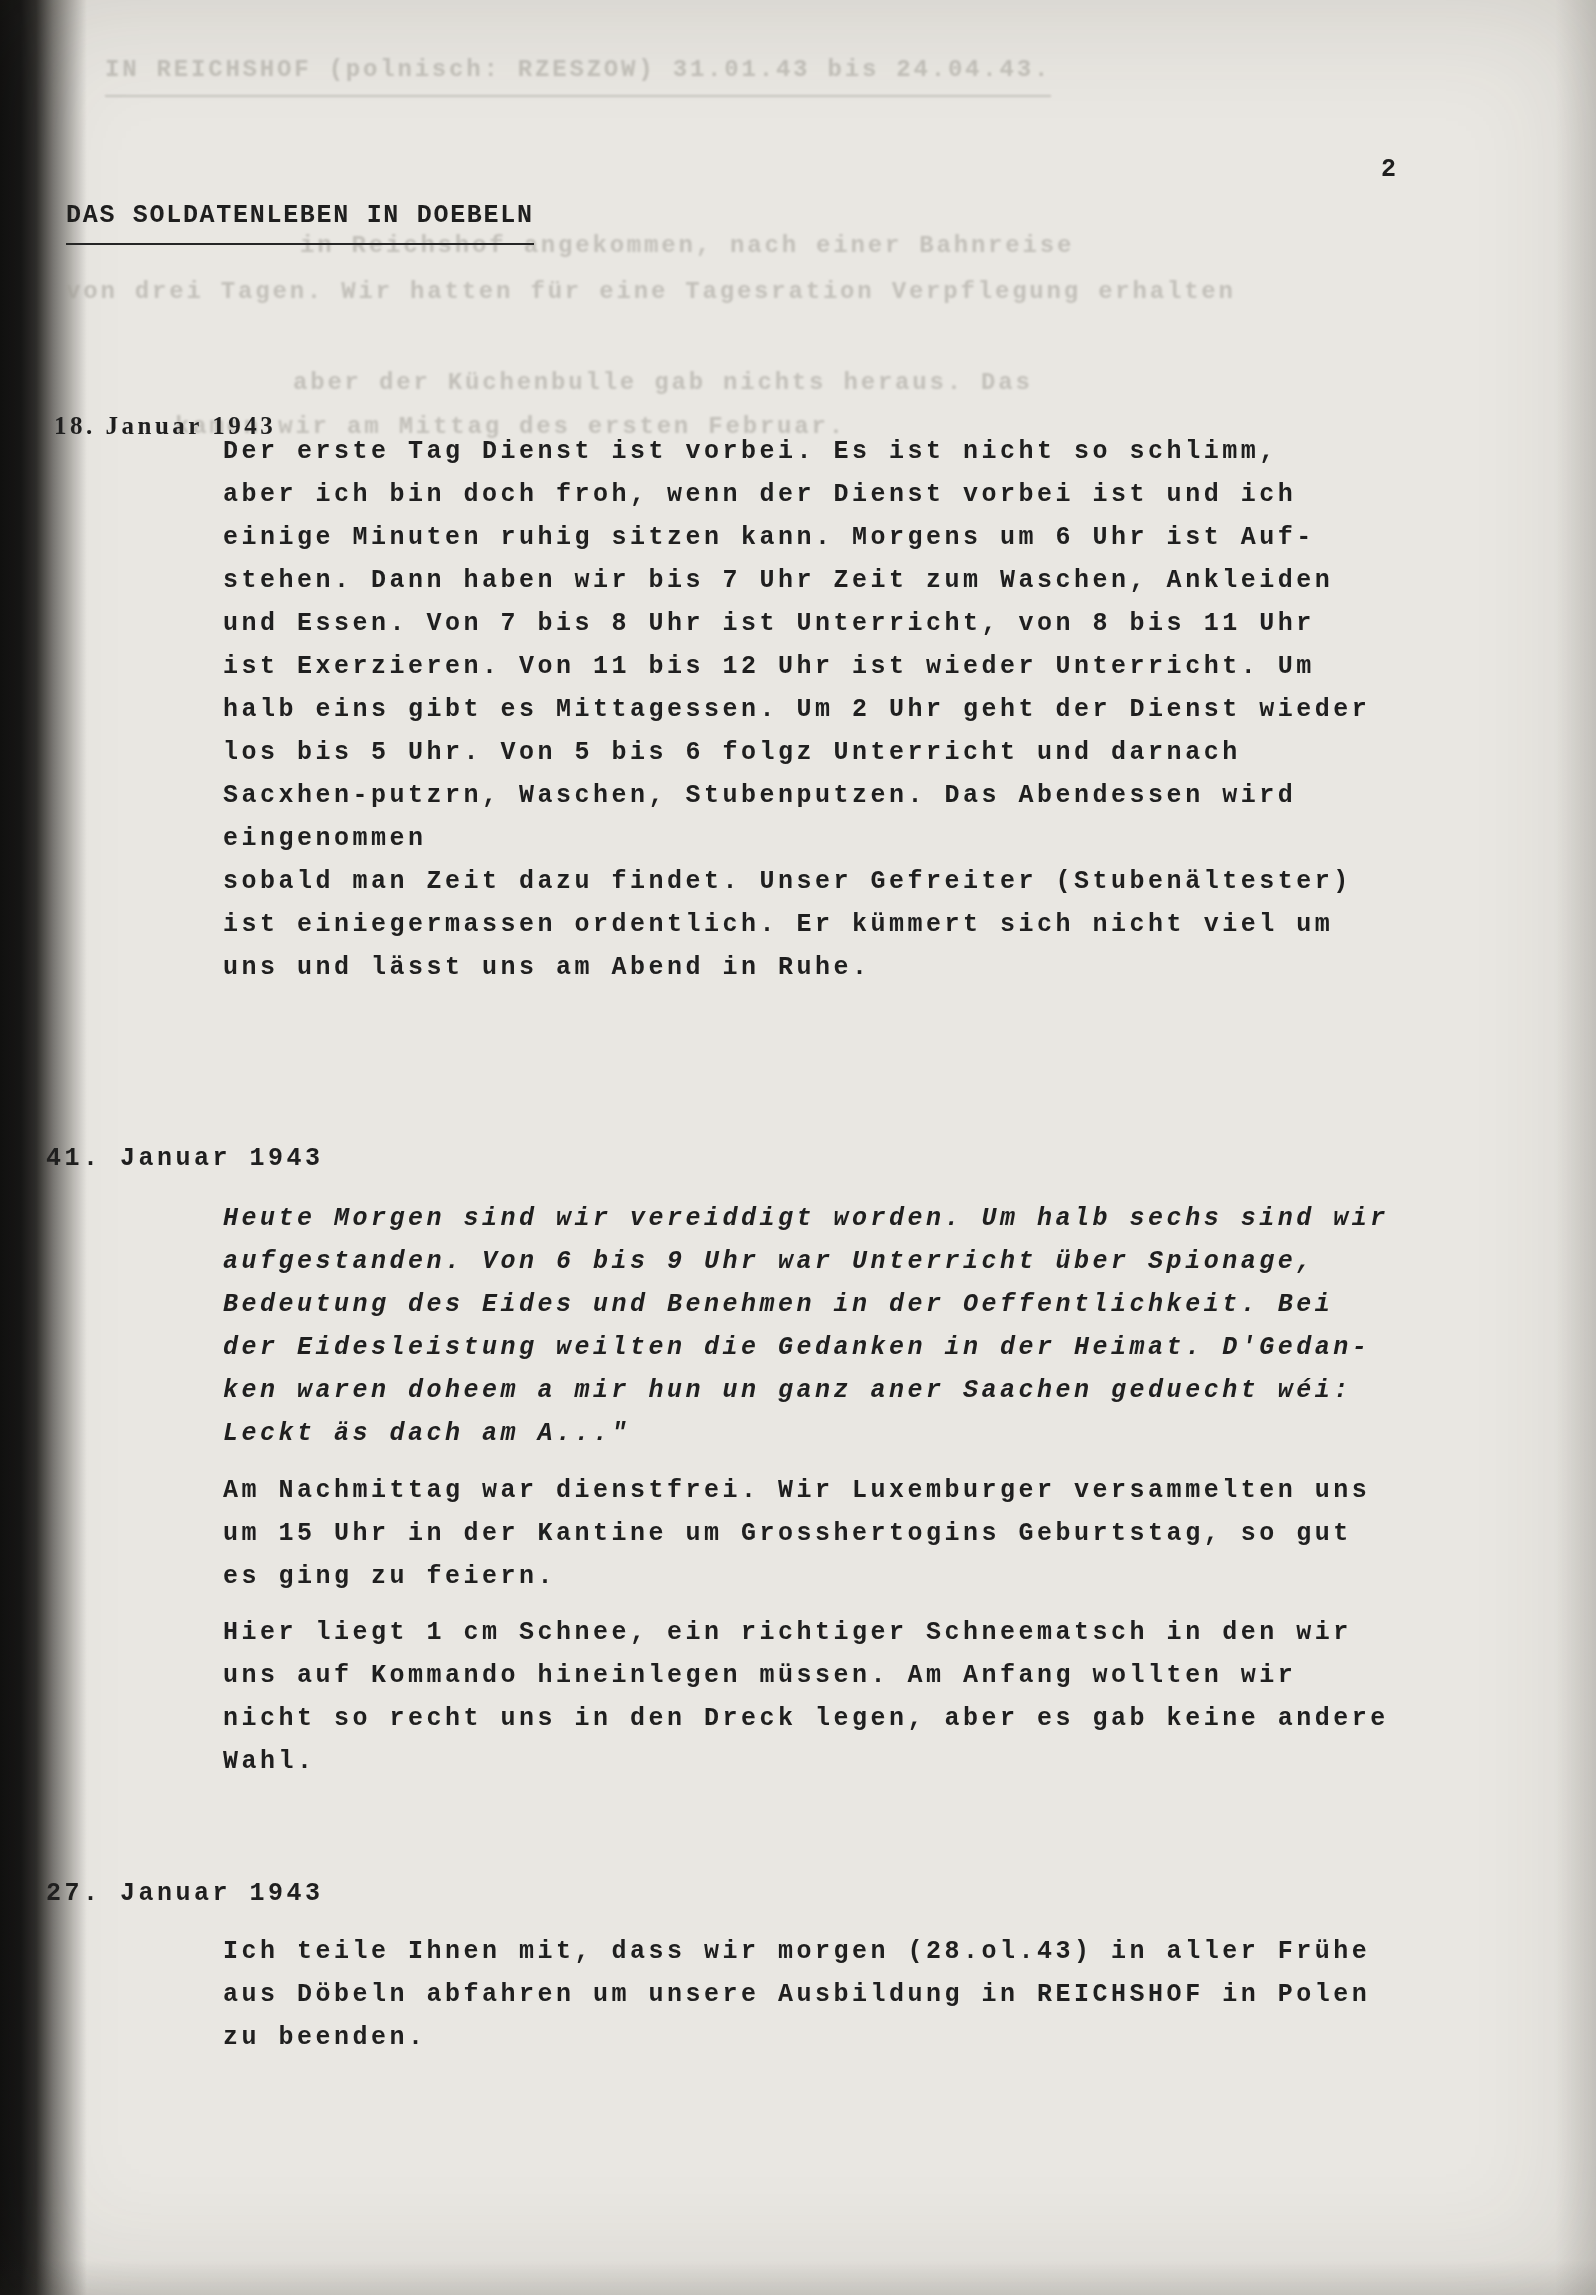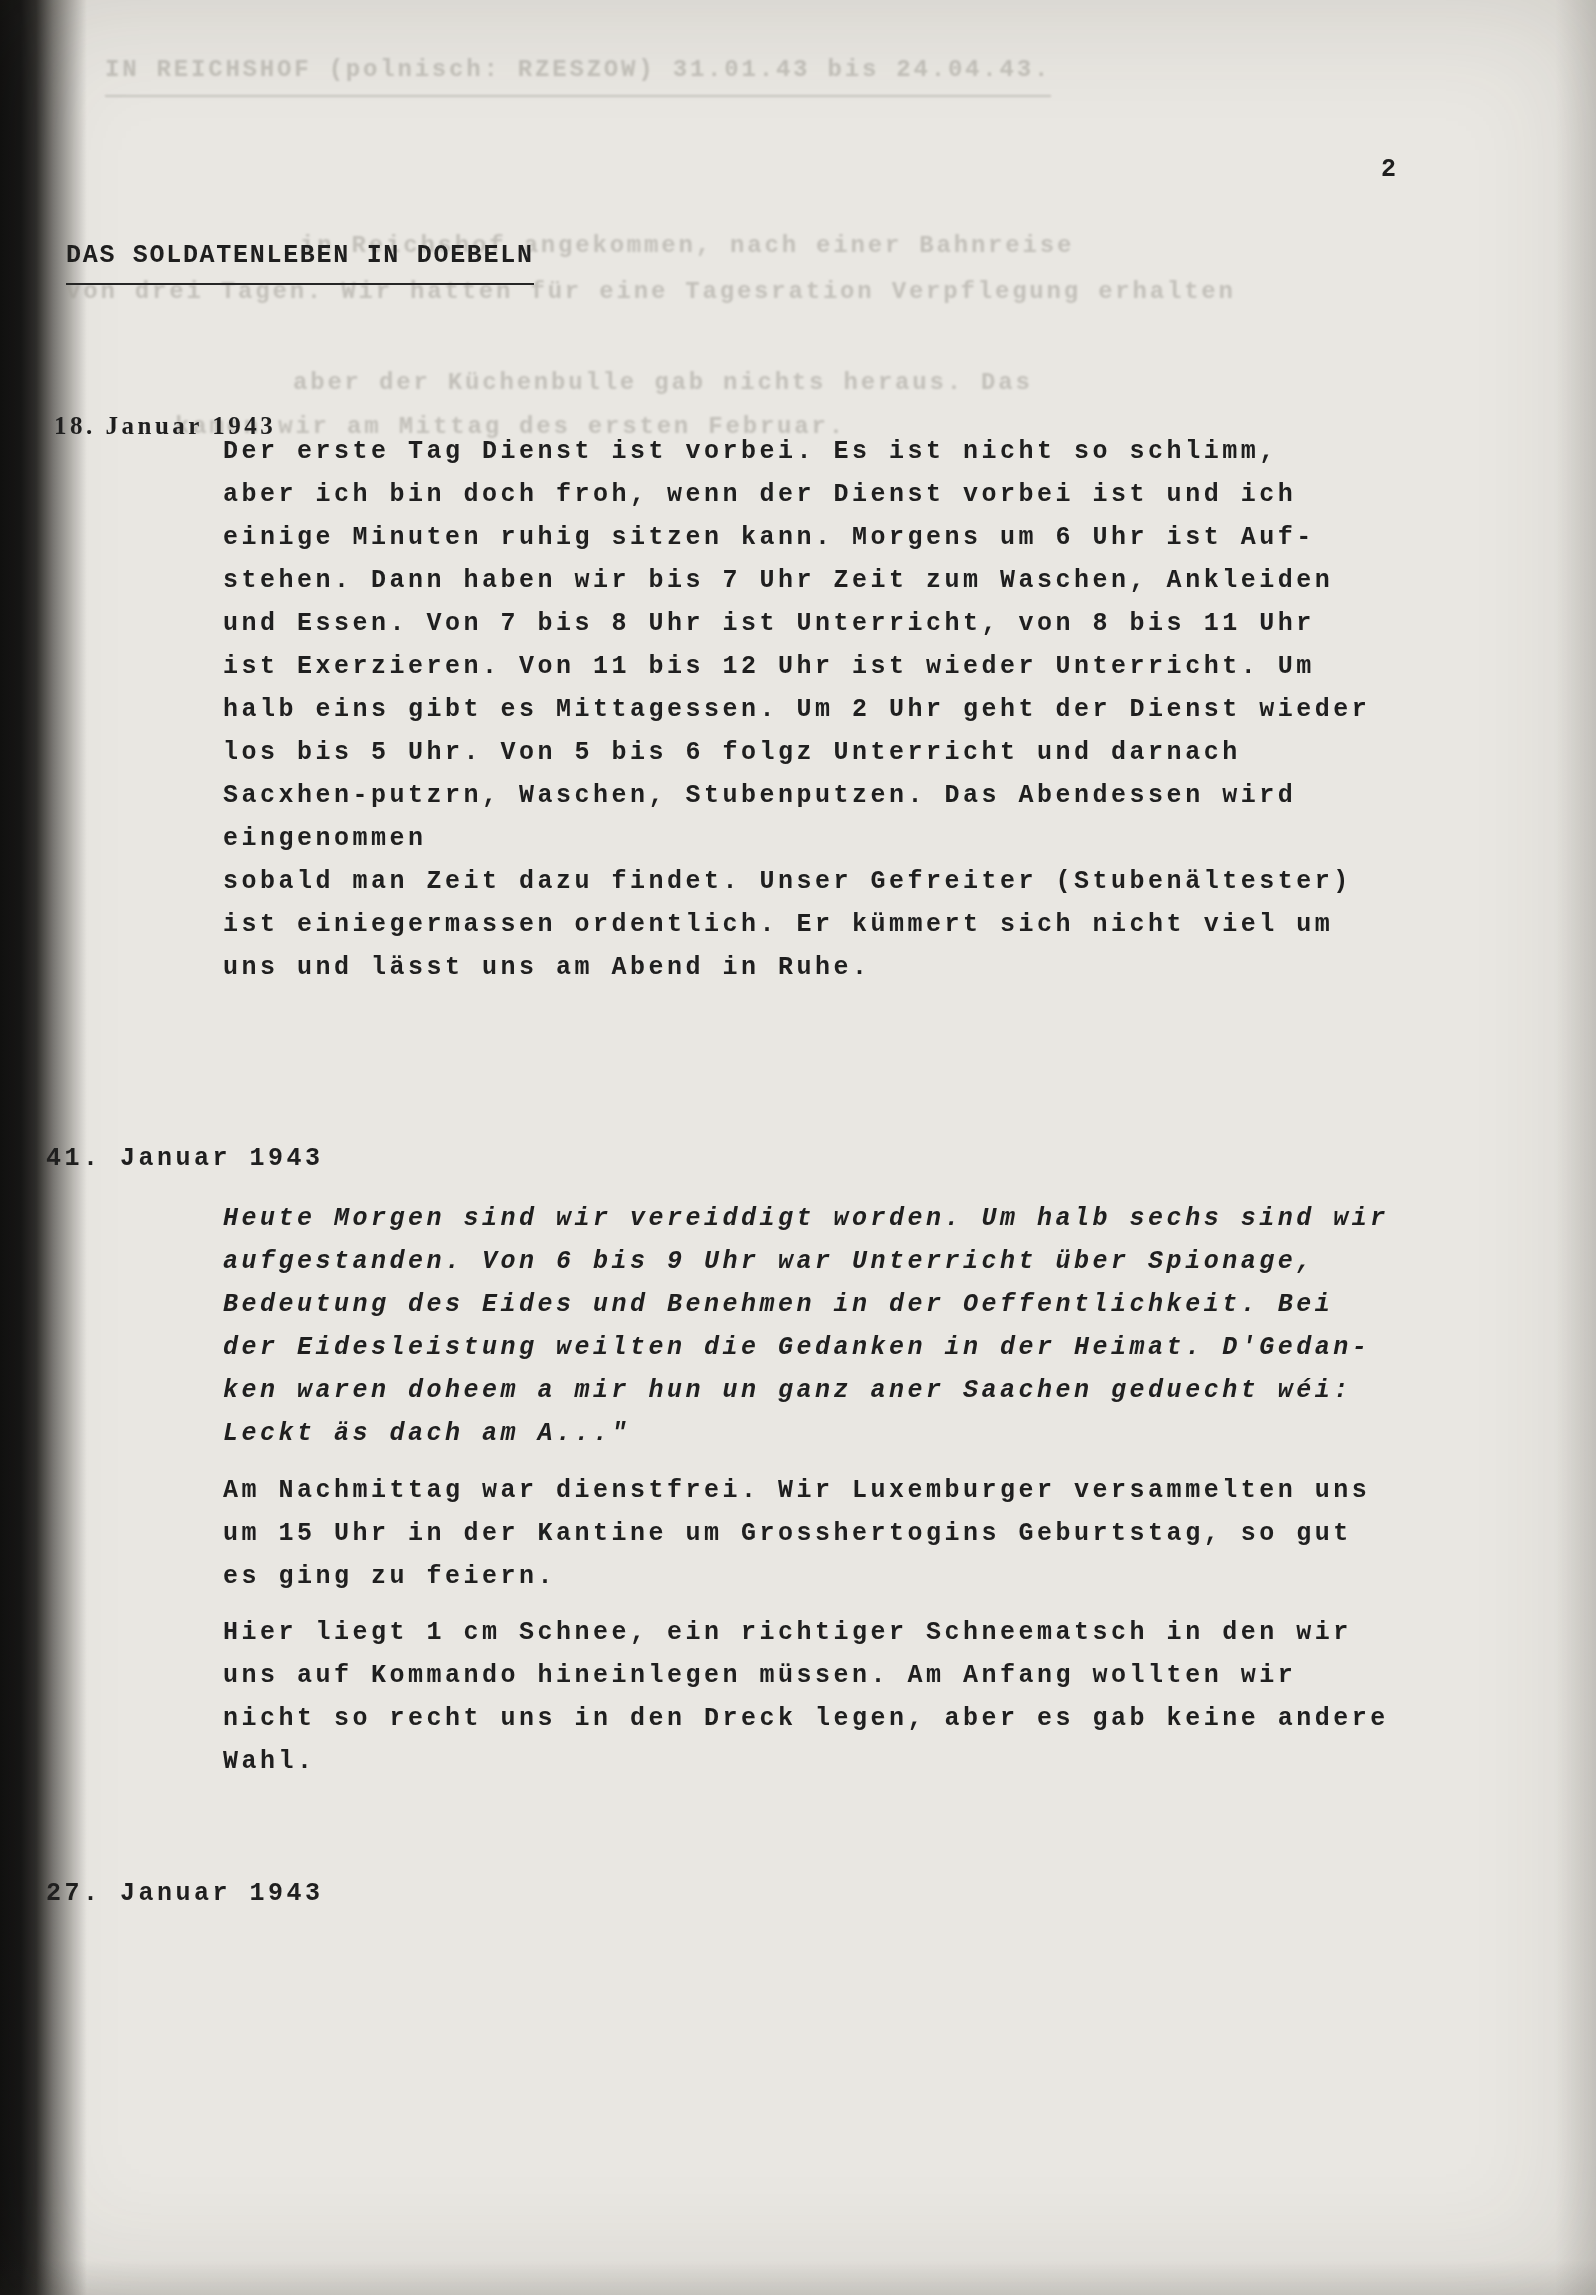--- a/index.html
+++ b/index.html
@@ -57,21 +57,20 @@
     line-height: 43px;
     letter-spacing: 3.5px;
     white-space: pre-line;
   }
   .page-number { left: 1381px; top: 148px; }
   .title {
     left: 66px; top: 194px;
     letter-spacing: 1.7px;
     border-bottom: 2.1px solid #262626;
     padding-bottom: 5.6px;
-    margin-top: 40px;
   }
   .intro { left: 66px;  top: 313px; }
   .d18   { left: 54px;  top: 404px; font-family: Liberation Serif, serif; }
   .e1    { left: 223px; top: 430px; }
   .d23   { left: 46px;  top: 1137px; }
   .e2a   { left: 223px; top: 1197px; font-style: italic; }
   .e2b   { left: 223px; top: 1469px; }
   .e2c   { left: 223px; top: 1611px; }
   .d27   { left: 46px;  top: 1872px; }
   .e3    { left: 223px; top: 1930px; }
@@ -139,16 +138,19 @@
 Leckt äs dach am A..."</div>
   <div class="typed e2b">Am Nachmittag war dienstfrei. Wir Luxemburger versammelten uns
 um 15 Uhr in der Kantine um Grosshertogins Geburtstag, so gut
 es ging zu feiern.</div>
   <div class="typed e2c">Hier liegt 1 cm Schnee, ein richtiger Schneematsch in den wir
 uns auf Kommando hineinlegen müssen. Am Anfang wollten wir
 nicht so recht uns in den Dreck legen, aber es gab keine andere
 Wahl.</div>
 
   <div class="typed d27">27. Januar 1943</div>
+  <div class="typed e3">Ich teile Ihnen mit, dass wir morgen (28.ol.43) in aller Frühe
+aus Döbeln abfahren um unsere Ausbildung in REICHSHOF in Polen
+zu beenden.</div>
 
   <div class="vignette"></div>
 </div>
 
 
 </body></html>

